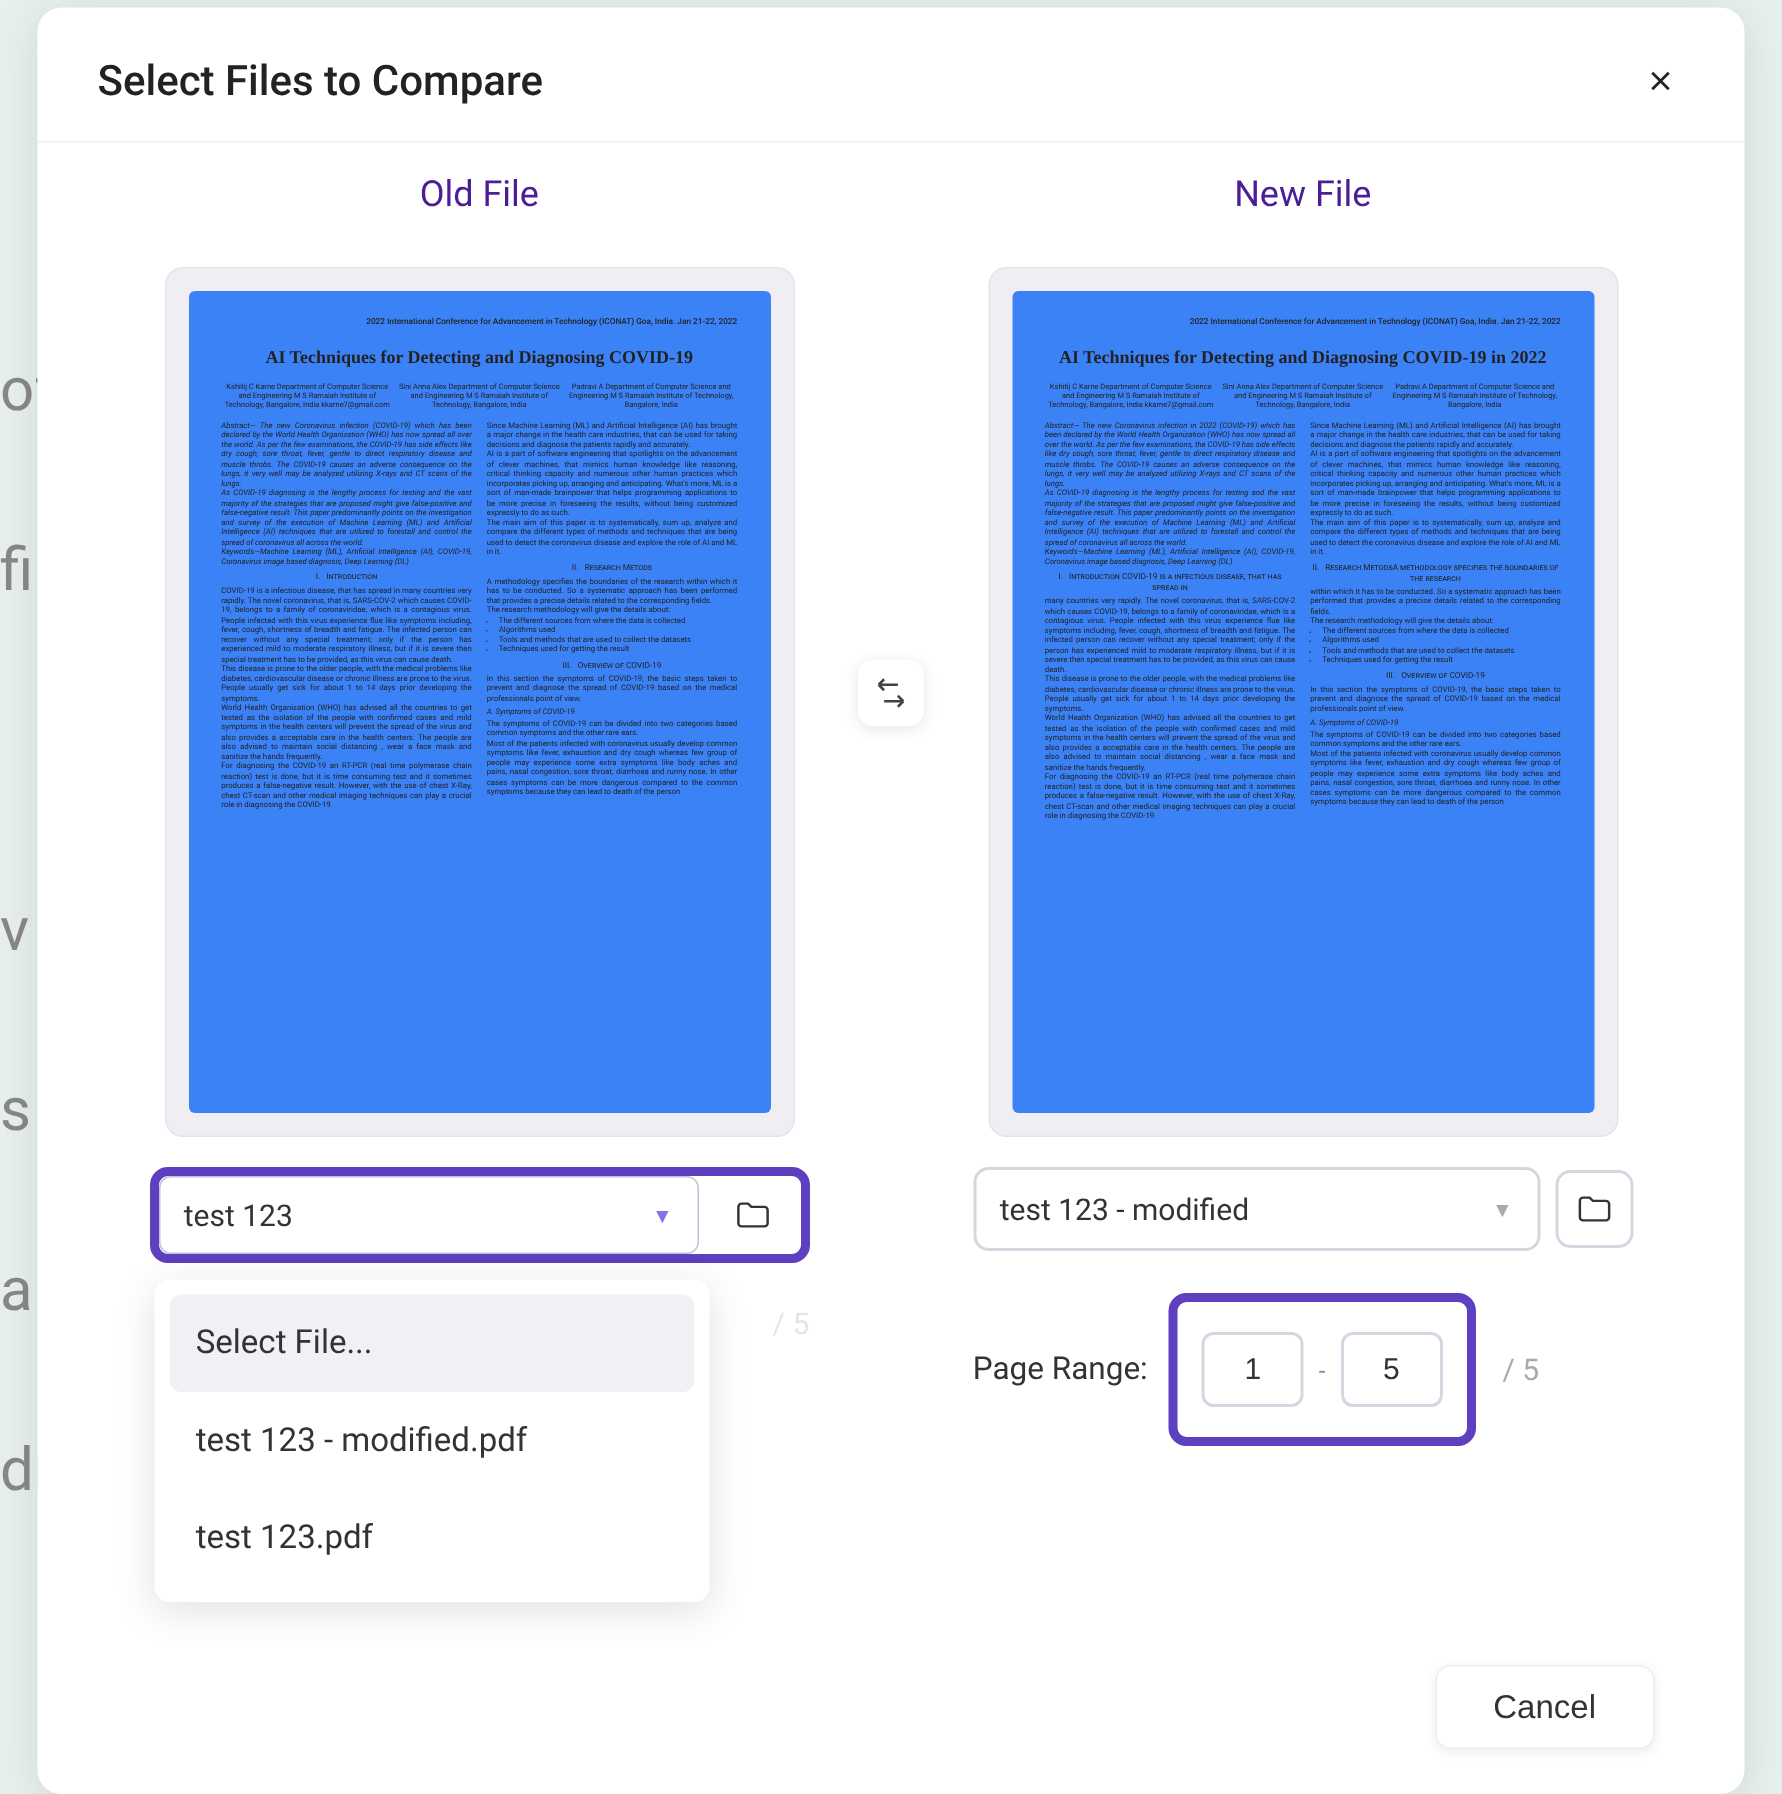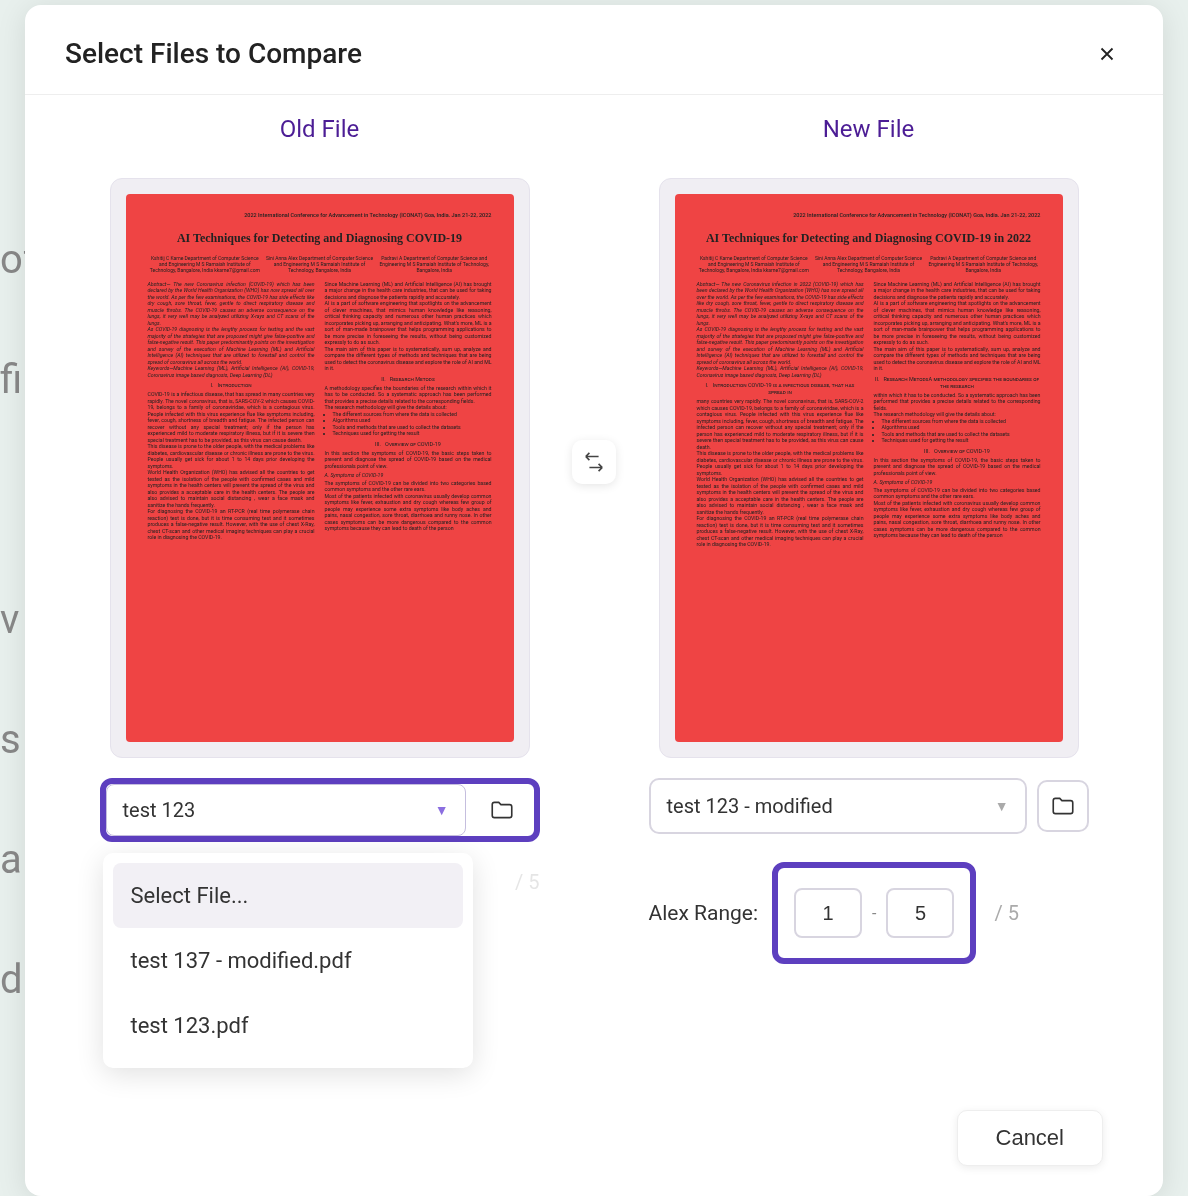--- a/index.html
+++ b/index.html
@@ -70,21 +70,21 @@
   border: 1px solid #e5e2ec;
   border-radius: 12px;
   padding: 15px;
   display: flex;
   align-items: center;
   justify-content: center;
 }
 .page {
   width: 100%;
   height: 100%;
-  background: #ef4444;
+  background: #3b82f6;
   border-radius: 4px;
   padding: 18px 22px;
   font-size: 6px;
   line-height: 1.2;
   color: #222;
   overflow: hidden;
 }
 .page-conf { text-align: right; font-size: 5.5px; font-weight: 500; }
 .page-title { text-align: center; font-size: 12px; font-weight: 600; margin: 12px 0 10px; font-family: Georgia, serif; }
 .authors { display: flex; justify-content: space-around; margin-bottom: 8px; font-size: 5px; text-align: center; }
@@ -299,21 +299,21 @@
         </div>
       </div>
 
       <div class="controls">
         <div class="file-row h-wrap">
           <div class="file-select" style="position:relative">
             <span>test 123</span>
             <span class="caret">▼</span>
             <div class="dropdown">
               <div class="dropdown-item sel">Select File...</div>
-              <div class="dropdown-item">test 137 - modified.pdf</div>
+              <div class="dropdown-item">test 123 - modified.pdf</div>
               <div class="dropdown-item">test 123.pdf</div>
             </div>
           </div>
           <div class="folder-btn">
             <svg viewBox="0 0 24 24" fill="none" stroke="currentColor" stroke-width="1.5">
                 <path d="M3 7a2 2 0 012-2h4l2 2h8a2 2 0 012 2v8a2 2 0 01-2 2H5a2 2 0 01-2-2V7z"></path>
               </svg>
           </div>
         </div>
         <div class="page-range-row" style="opacity:0.3">
@@ -390,21 +390,21 @@
             <span>test 123 - modified</span>
             <span class="caret" style="color:#aaa">▼</span>
           </div>
           <div class="folder-btn">
             <svg viewBox="0 0 24 24" fill="none" stroke="currentColor" stroke-width="1.5">
                 <path d="M3 7a2 2 0 012-2h4l2 2h8a2 2 0 012 2v8a2 2 0 01-2 2H5a2 2 0 01-2-2V7z"></path>
               </svg>
           </div>
         </div>
         <div class="page-range-row">
-          <span class="page-range-label">Alex Range:</span>
+          <span class="page-range-label">Page Range:</span>
           <div class="range-inputs highlighted">
             <input class="range-input" value="1" style="">
             <span class="range-dash">-</span>
             <input class="range-input" value="5" style="">
           </div>
           <span class="range-total">/ 5</span>
         </div>
       </div>
     </div>
 

